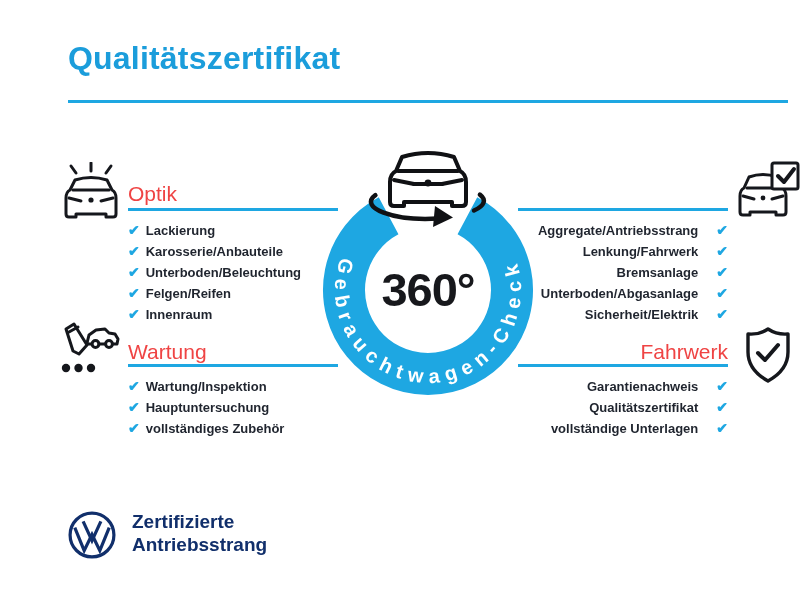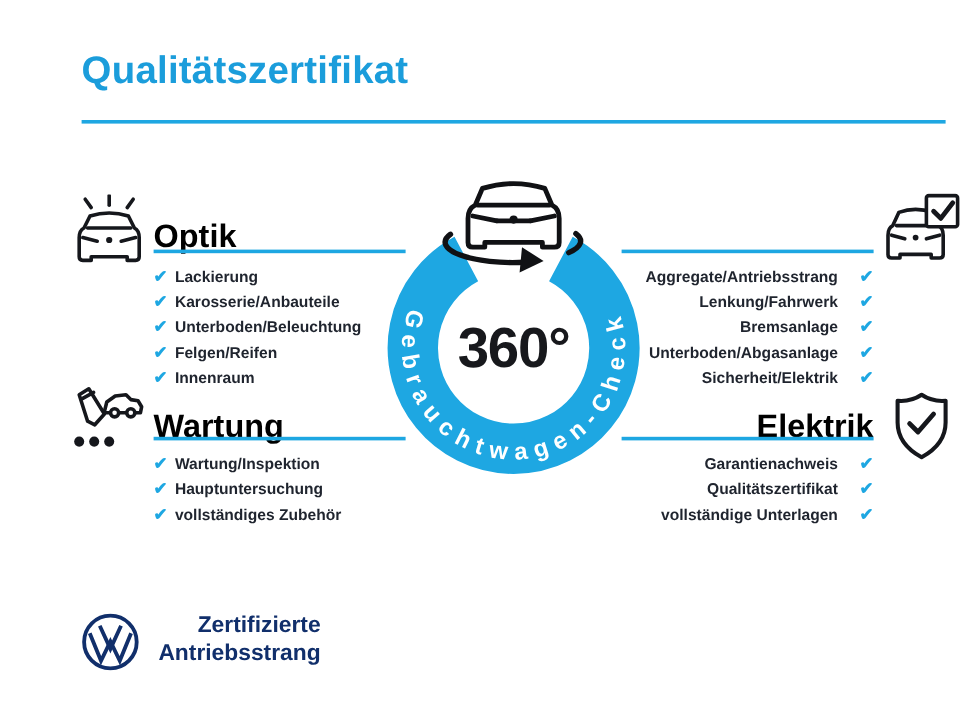--- a/index.html
+++ b/index.html
@@ -6,40 +6,40 @@
   body{font-family:"Liberation Sans",sans-serif;background:#fff;}
   #canvas{position:relative;width:800px;height:600px;background:#ffffff;overflow:hidden;margin-left:28px;}
 
   .abs{position:absolute;}
 
   
   .page-title{left:40px;top:40px;font-size:32px;font-weight:700;color:#1B9DDB;letter-spacing:.2px;}
   .title-rule{left:40px;top:100px;width:720px;height:3px;background:#1EA7E2;}
 
   
-  .sec-heading{font-size:27px;font-weight:700;color:#000000;}
+  .sec-heading{font-size:21px;font-weight:400;color:#ef4444;}
   .sec-rule{height:3px;background:#1EA7E2;}
 
   
   .checklist{display:flex;flex-direction:column;}
   .chk-row{height:21px;display:flex;align-items:center;gap:6px;font-size:13px;font-weight:700;color:#1F242E;}
   .chk-row.right{justify-content:flex-end;gap:18px;}
   .check{color:#1EA7E2;font-size:14px;line-height:1;transform:translateY(-1px);}
 
   .left-col{left:100px;width:212px;}
   .right-col{left:488px;width:212px;text-align:right;}
 
   
   .ring-text{fill:#ffffff;font-size:20px;font-weight:700;letter-spacing:6.5px;}
   .degree{fill:#17181C;font-size:47px;font-weight:700;letter-spacing:-1px;}
 
   svg.icon *{vector-effect:non-scaling-stroke;}
 
   
-  .footer-text{left:104px;top:510px;font-size:19px;font-weight:700;color:#112F6B;line-height:23px;text-align:right;}
+  .footer-text{left:104px;top:510px;font-size:19px;font-weight:700;color:#112F6B;line-height:23px;}
 </style>
 </head>
 <body>
 
 <div id="canvas">
 
   <div class="abs page-title">Qualitätszertifikat</div>
   <div class="abs title-rule"></div>
 
   <svg class="abs icon" style="left:31px;top:162px;" width="64" height="58" viewBox="0 0 64 58">
@@ -144,21 +144,21 @@
         <span>Sicherheit/Elektrik</span>
         <span class="check">✔</span>
       </div>
   </div>
 
   <svg class="abs icon" style="left:715px;top:326px;" width="50" height="58" viewBox="0 0 50 58">
     <path d="M 25 3 Q 34 9 45 8 L 45 26 Q 45 44 25 55 Q 5 44 5 26 L 5 8 Q 16 9 25 3 Z" fill="none" stroke="#15171C" stroke-width="3.4" stroke-linejoin="round"></path>
     <path d="M 15 27 L 22 34 L 35 19" fill="none" stroke="#15171C" stroke-width="4" stroke-linecap="round" stroke-linejoin="round"></path>
   </svg>
 
-  <div class="abs sec-heading right-col" style="top:340px;">Elektrik</div>
+  <div class="abs sec-heading right-col" style="top:340px;">Fahrwerk</div>
   <div class="abs sec-rule" style="left:490px;top:364px;width:210px;"></div>
   <div class="abs checklist right-col" style="top:376px;">
     <div class="chk-row right">
         <span>Garantienachweis</span>
         <span class="check">✔</span>
       </div>
     <div class="chk-row right">
         <span>Qualitätszertifikat</span>
         <span class="check">✔</span>
       </div>

